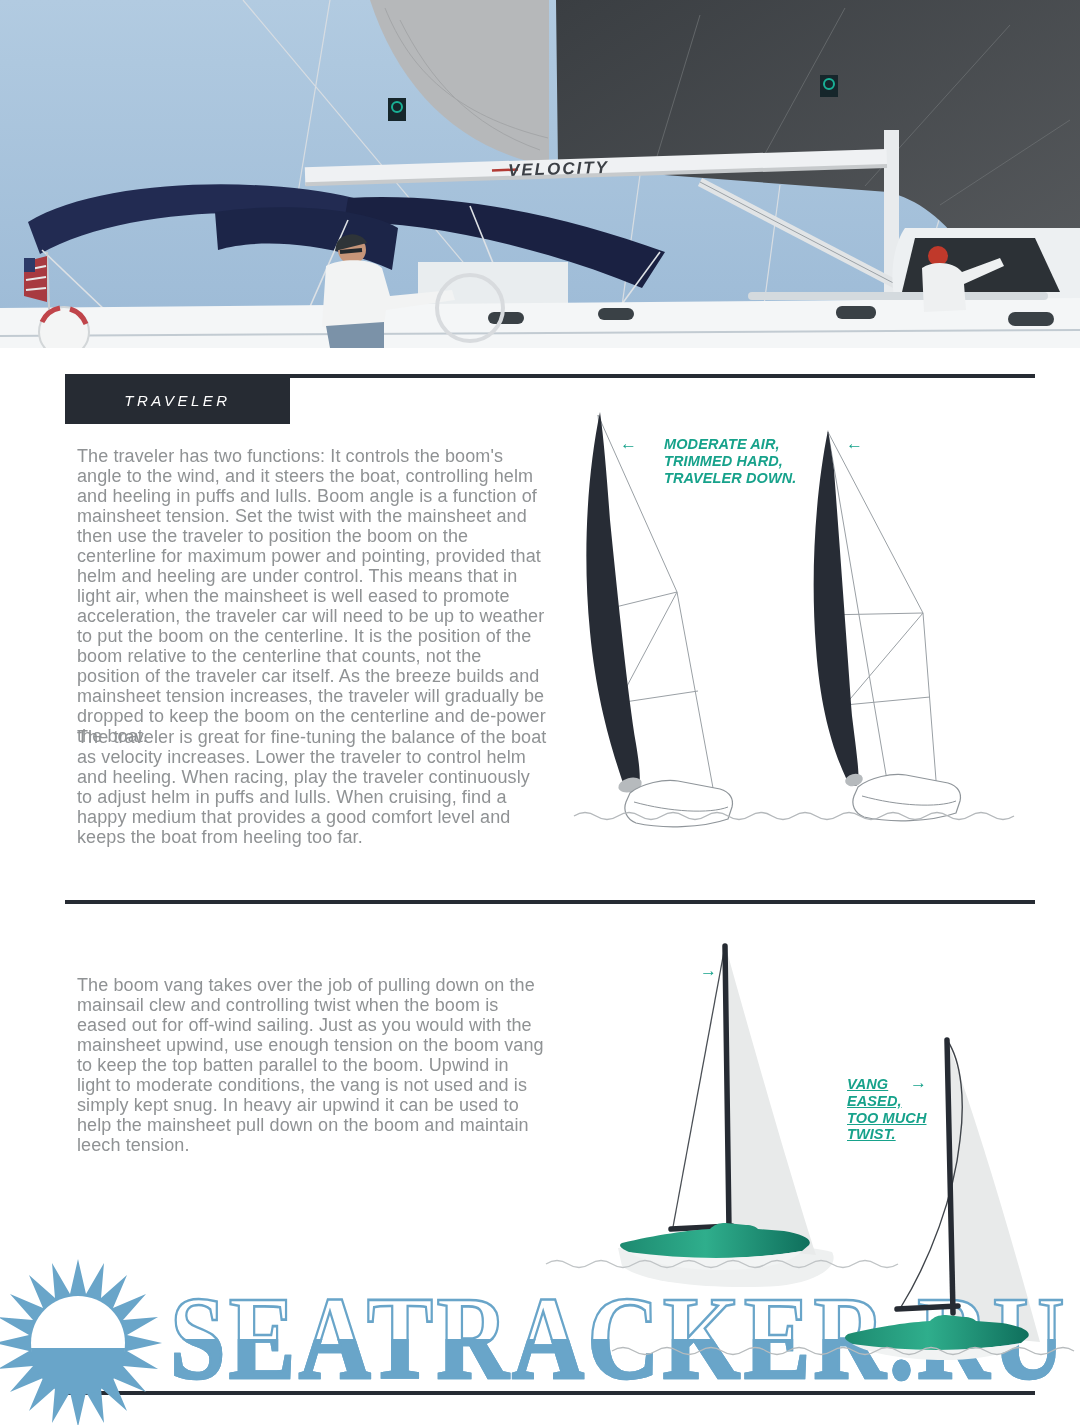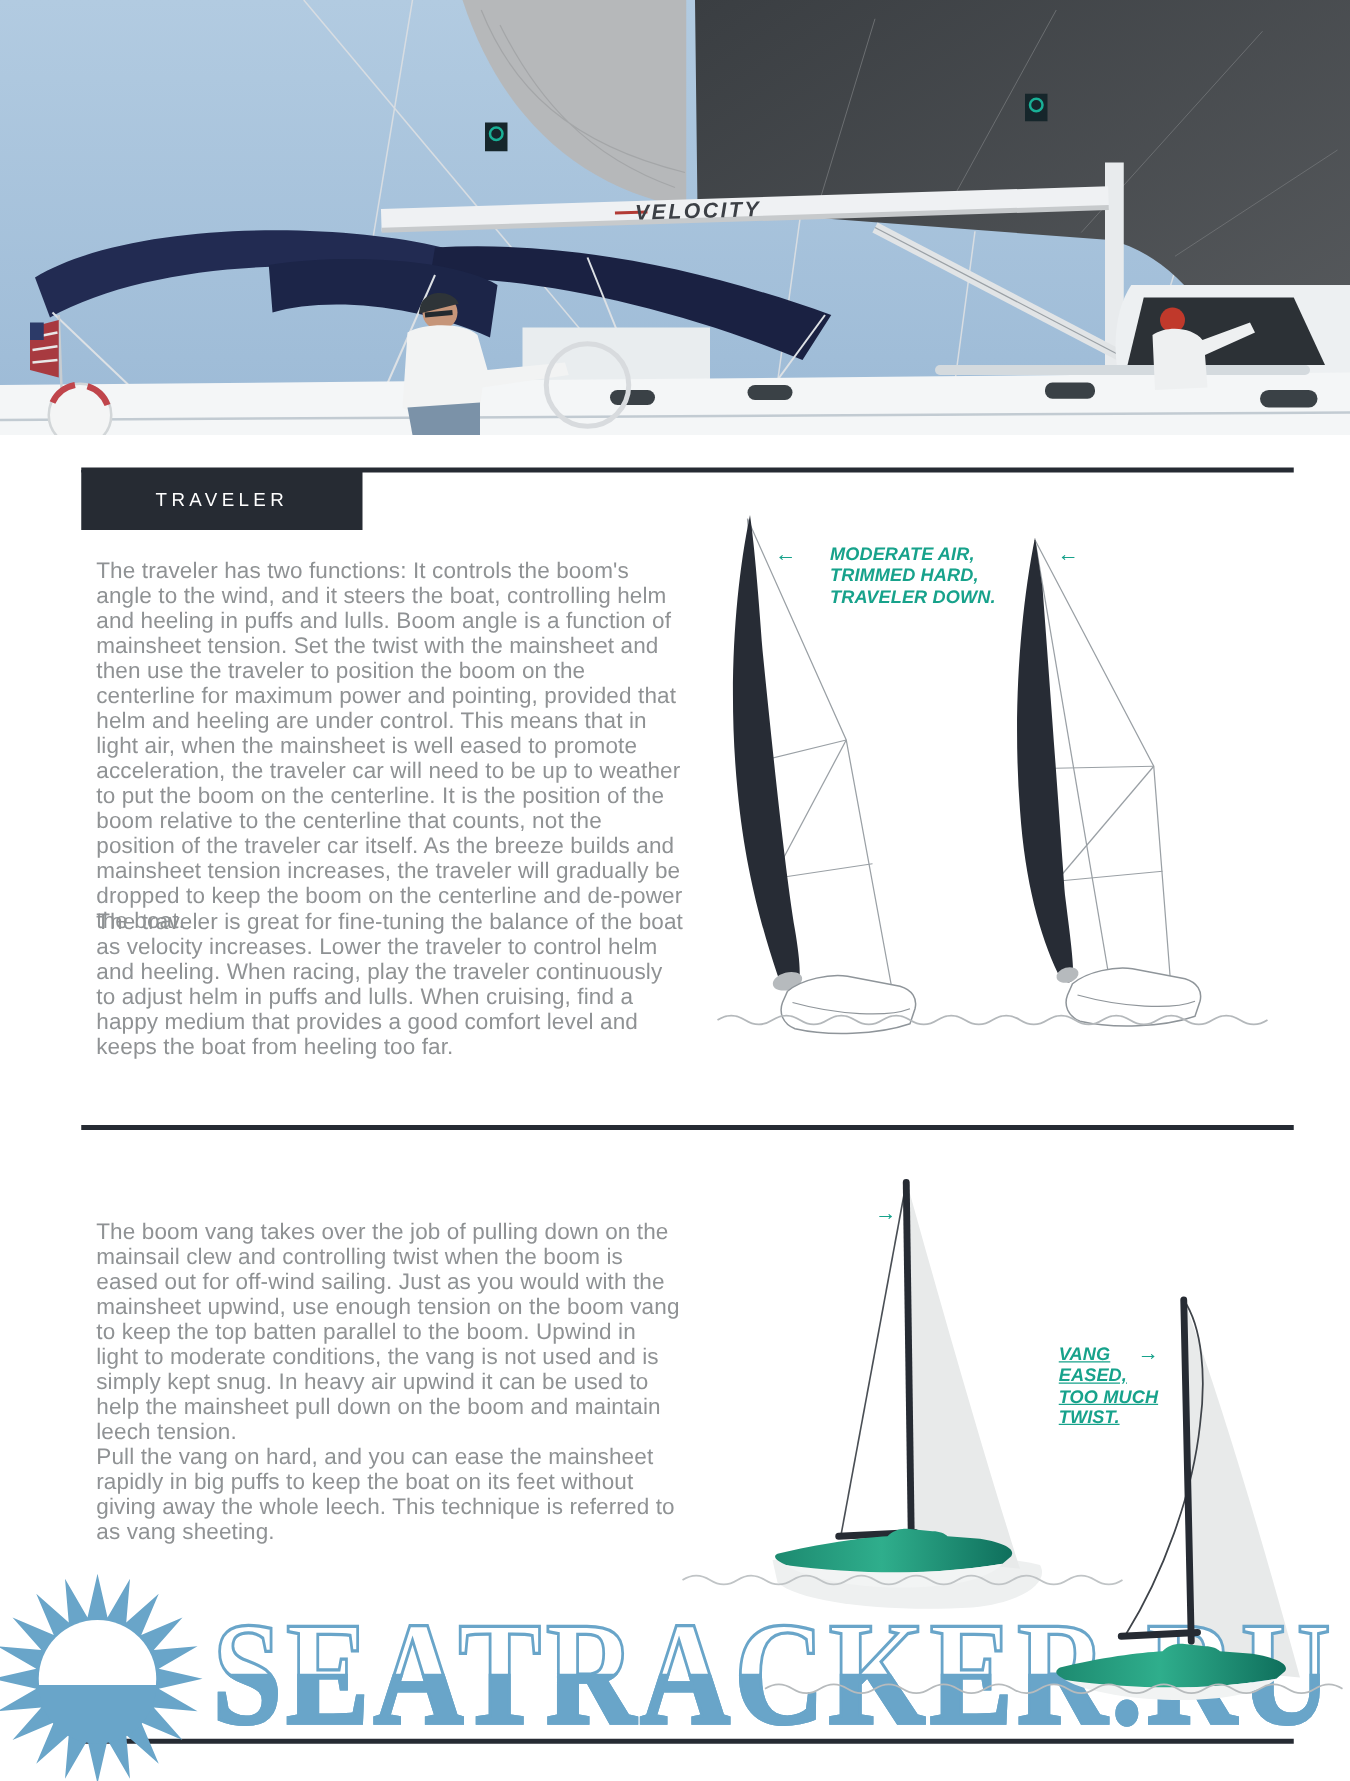--- a/index.html
+++ b/index.html
@@ -4,21 +4,21 @@
 <style>
   html,body{margin:0;padding:0;background:#ffffff;}
   #page{position:relative;width:1080px;height:1425px;background:#fff;overflow:hidden;
         font-family:"Liberation Sans",sans-serif;}
   .abs{position:absolute;}
   
   #photo{left:0;top:0;width:1080px;height:348px;}
   
   .rule{background:#262b33;height:4px;width:970px;left:65px;}
   .hdr-box{background:#262b33;width:225px;height:48px;left:65px;display:flex;
-           align-items:center;justify-content:center;}
+           align-items:center;justify-content:center;font-style:italic;}
   .hdr-box span{color:#ffffff;font-size:15px;letter-spacing:3.5px;font-weight:400;}
   
   .para{width:470px;left:65px;color:#8f9294;font-size:18px;line-height:20px;
         letter-spacing:.1px;margin-left:12px;}
   
   .ann{color:#17a28b;font-size:14.5px;line-height:16.8px;font-weight:bold;
        font-style:italic;white-space:pre-line;letter-spacing:.1px;}
   .ann-arrow{color:#17a28b;font-size:17px;font-weight:bold;line-height:14px;}
   svg{display:block;}
   #vang-top{pointer-events:none;}
@@ -178,21 +178,20 @@
 
   <div class="abs ann-arrow" style="left:620px;top:437px;">←</div>
   <div class="abs ann" style="left:664px;top:436px;">MODERATE AIR,
 TRIMMED HARD,
 TRAVELER DOWN.</div>
   <div class="abs ann-arrow" style="left:846px;top:437px;">←</div>
 
   <div class="abs rule" style="top:900px;"></div>
 
   <div class="abs para" style="top:975px;">The boom vang takes over the job of pulling down on the mainsail clew and controlling twist when the boom is eased out for off-wind sailing. Just as you would with the mainsheet upwind, use enough tension on the boom vang to keep the top batten parallel to the boom. Upwind in light to moderate conditions, the vang is not used and is simply kept snug. In heavy air upwind it can be used to help the mainsheet pull down on the boom and maintain leech tension.</div>
-  <div class="abs para" style="top:1155px;">Pull the vang on hard, and you can ease the mainsheet rapidly in big puffs to keep the boat on its feet without giving away the whole leech. This technique is referred to as vang sheeting.</div>
 
   <svg class="abs" style="left:540px;top:930px;z-index:2;" width="540" height="445" viewBox="0 0 540 445">
     <defs>
       <linearGradient id="tealHullA" x1="0" y1="0" x2="1" y2="0">
         <stop offset="0" stop-color="#1d8a70"></stop>
           <stop offset=".45" stop-color="#2fae8c"></stop>
         <stop offset="1" stop-color="#0f6f5c"></stop>
       </linearGradient>
     </defs>
 

